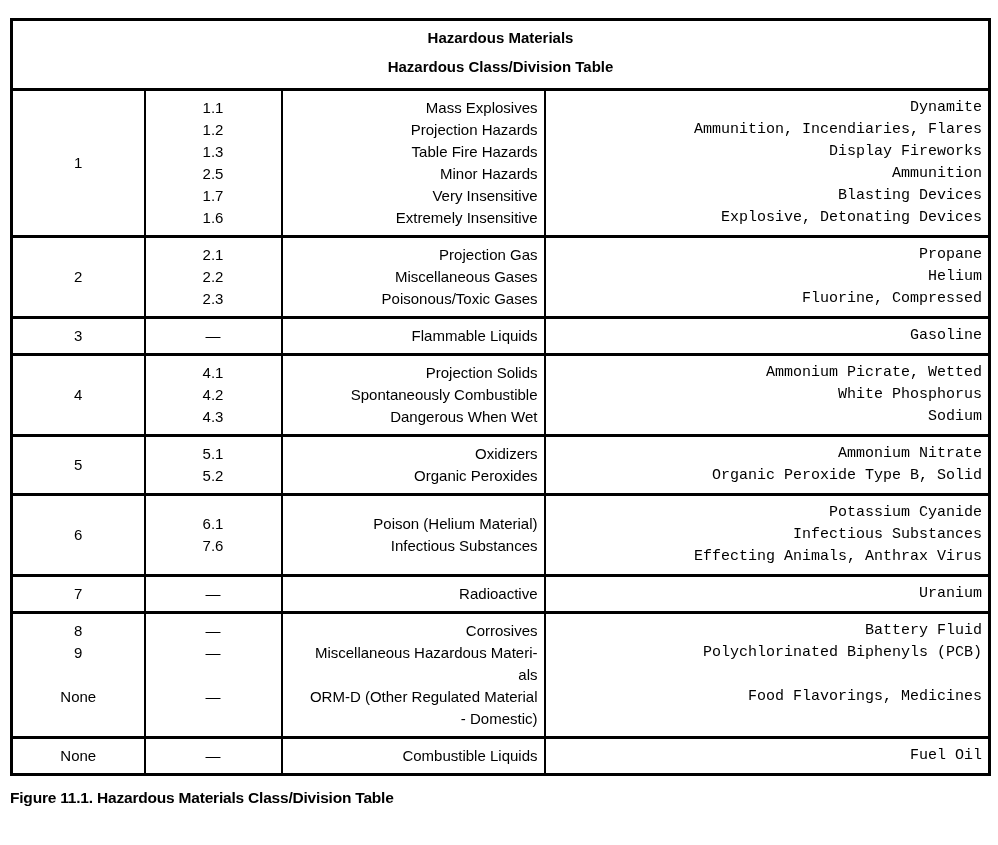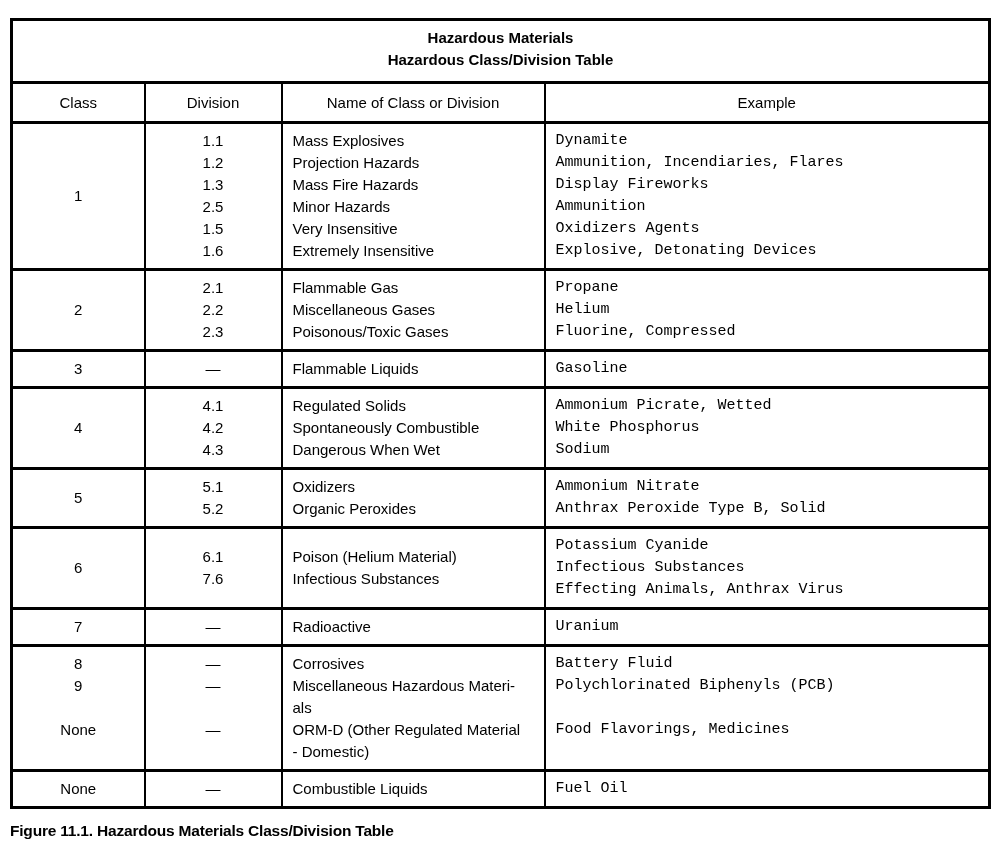--- a/index.html
+++ b/index.html
@@ -35,21 +35,21 @@
     vertical-align: middle;
     font-weight: normal;
   }
 
   .title-cell {
     border-bottom: 3px solid #000000;
     text-align: center;
     padding: 6px 0 10px 0;
   }
   .title-line { font-weight: bold; line-height: 22px; }
-  .title-line2 { }
+  .title-line2 { margin-top: 7px; }
 
   tr.cols th {
     border-bottom: 3px solid #000000;
     border-right: 2px solid #000000;
     text-align: center;
     height: 37px;
     line-height: 22px;
     font-weight: normal;
   }
   tr.cols th:last-child { border-right: 0; }
@@ -57,21 +57,21 @@
   tr.group-row td {
     border-bottom: 3px solid #000000;
     border-right: 2px solid #000000;
     padding: 6px 0;
   }
   tr.group-row td:last-child { border-right: 0; font-family: Liberation Mono, monospace; }
   tr.group-row:last-child td { border-bottom: 0; }
 
   .line { line-height: 22px; white-space: nowrap; }
   td.col-class .line, td.col-division .line { text-align: center; }
-  td.col-name .line, td.col-example .line { text-align: left; padding-left: 10px; padding-right: 6px; }
+  td.col-name .line, td.col-example .line { text-align: right; padding-left: 10px; padding-right: 6px; }
 
   .caption {
     margin-top: 13px;
     font-weight: bold;
     font-size: 15.5px;
     letter-spacing: -0.2px;
   }
 </style>
 </head>
 <body>
@@ -84,68 +84,62 @@
       <col class="c-name">
       <col class="c-example">
     </colgroup>
     <thead>
       <tr>
         <td class="title-cell" colspan="4">
           <div class="title-line">Hazardous Materials</div>
           <div class="title-line title-line2">Hazardous Class/Division Table</div>
         </td>
       </tr>
-      <tr class="cols">
-        <th>Class</th>
-        <th>Division</th>
-        <th>Name of Class or Division</th>
-        <th>Example</th>
-      </tr>
     </thead>
     <tbody>
         <tr class="group-row">
           <td class="col-class">
             <div class="line">1</div>
           </td>
           <td class="col-division">
             <div class="line">1.1</div>
             <div class="line">1.2</div>
             <div class="line">1.3</div>
             <div class="line">2.5</div>
-            <div class="line">1.5</div>
+            <div class="line">1.7</div>
             <div class="line">1.6</div>
           </td>
           <td class="col-name">
             <div class="line">Mass Explosives</div>
             <div class="line">Projection Hazards</div>
-            <div class="line">Mass Fire Hazards</div>
+            <div class="line">Table Fire Hazards</div>
             <div class="line">Minor Hazards</div>
             <div class="line">Very Insensitive</div>
             <div class="line">Extremely Insensitive</div>
           </td>
           <td class="col-example">
             <div class="line">Dynamite</div>
             <div class="line">Ammunition, Incendiaries, Flares</div>
             <div class="line">Display Fireworks</div>
             <div class="line">Ammunition</div>
-            <div class="line">Oxidizers Agents</div>
+            <div class="line">Blasting Devices</div>
             <div class="line">Explosive, Detonating Devices</div>
           </td>
         </tr>
         <tr class="group-row">
           <td class="col-class">
             <div class="line">2</div>
           </td>
           <td class="col-division">
             <div class="line">2.1</div>
             <div class="line">2.2</div>
             <div class="line">2.3</div>
           </td>
           <td class="col-name">
-            <div class="line">Flammable Gas</div>
+            <div class="line">Projection Gas</div>
             <div class="line">Miscellaneous Gases</div>
             <div class="line">Poisonous/Toxic Gases</div>
           </td>
           <td class="col-example">
             <div class="line">Propane</div>
             <div class="line">Helium</div>
             <div class="line">Fluorine, Compressed</div>
           </td>
         </tr>
         <tr class="group-row">
@@ -165,21 +159,21 @@
         <tr class="group-row">
           <td class="col-class">
             <div class="line">4</div>
           </td>
           <td class="col-division">
             <div class="line">4.1</div>
             <div class="line">4.2</div>
             <div class="line">4.3</div>
           </td>
           <td class="col-name">
-            <div class="line">Regulated Solids</div>
+            <div class="line">Projection Solids</div>
             <div class="line">Spontaneously Combustible</div>
             <div class="line">Dangerous When Wet</div>
           </td>
           <td class="col-example">
             <div class="line">Ammonium Picrate, Wetted</div>
             <div class="line">White Phosphorus</div>
             <div class="line">Sodium</div>
           </td>
         </tr>
         <tr class="group-row">
@@ -189,21 +183,21 @@
           <td class="col-division">
             <div class="line">5.1</div>
             <div class="line">5.2</div>
           </td>
           <td class="col-name">
             <div class="line">Oxidizers</div>
             <div class="line">Organic Peroxides</div>
           </td>
           <td class="col-example">
             <div class="line">Ammonium Nitrate</div>
-            <div class="line">Anthrax Peroxide Type B, Solid</div>
+            <div class="line">Organic Peroxide Type B, Solid</div>
           </td>
         </tr>
         <tr class="group-row">
           <td class="col-class">
             <div class="line">6</div>
           </td>
           <td class="col-division">
             <div class="line">6.1</div>
             <div class="line">7.6</div>
           </td>

